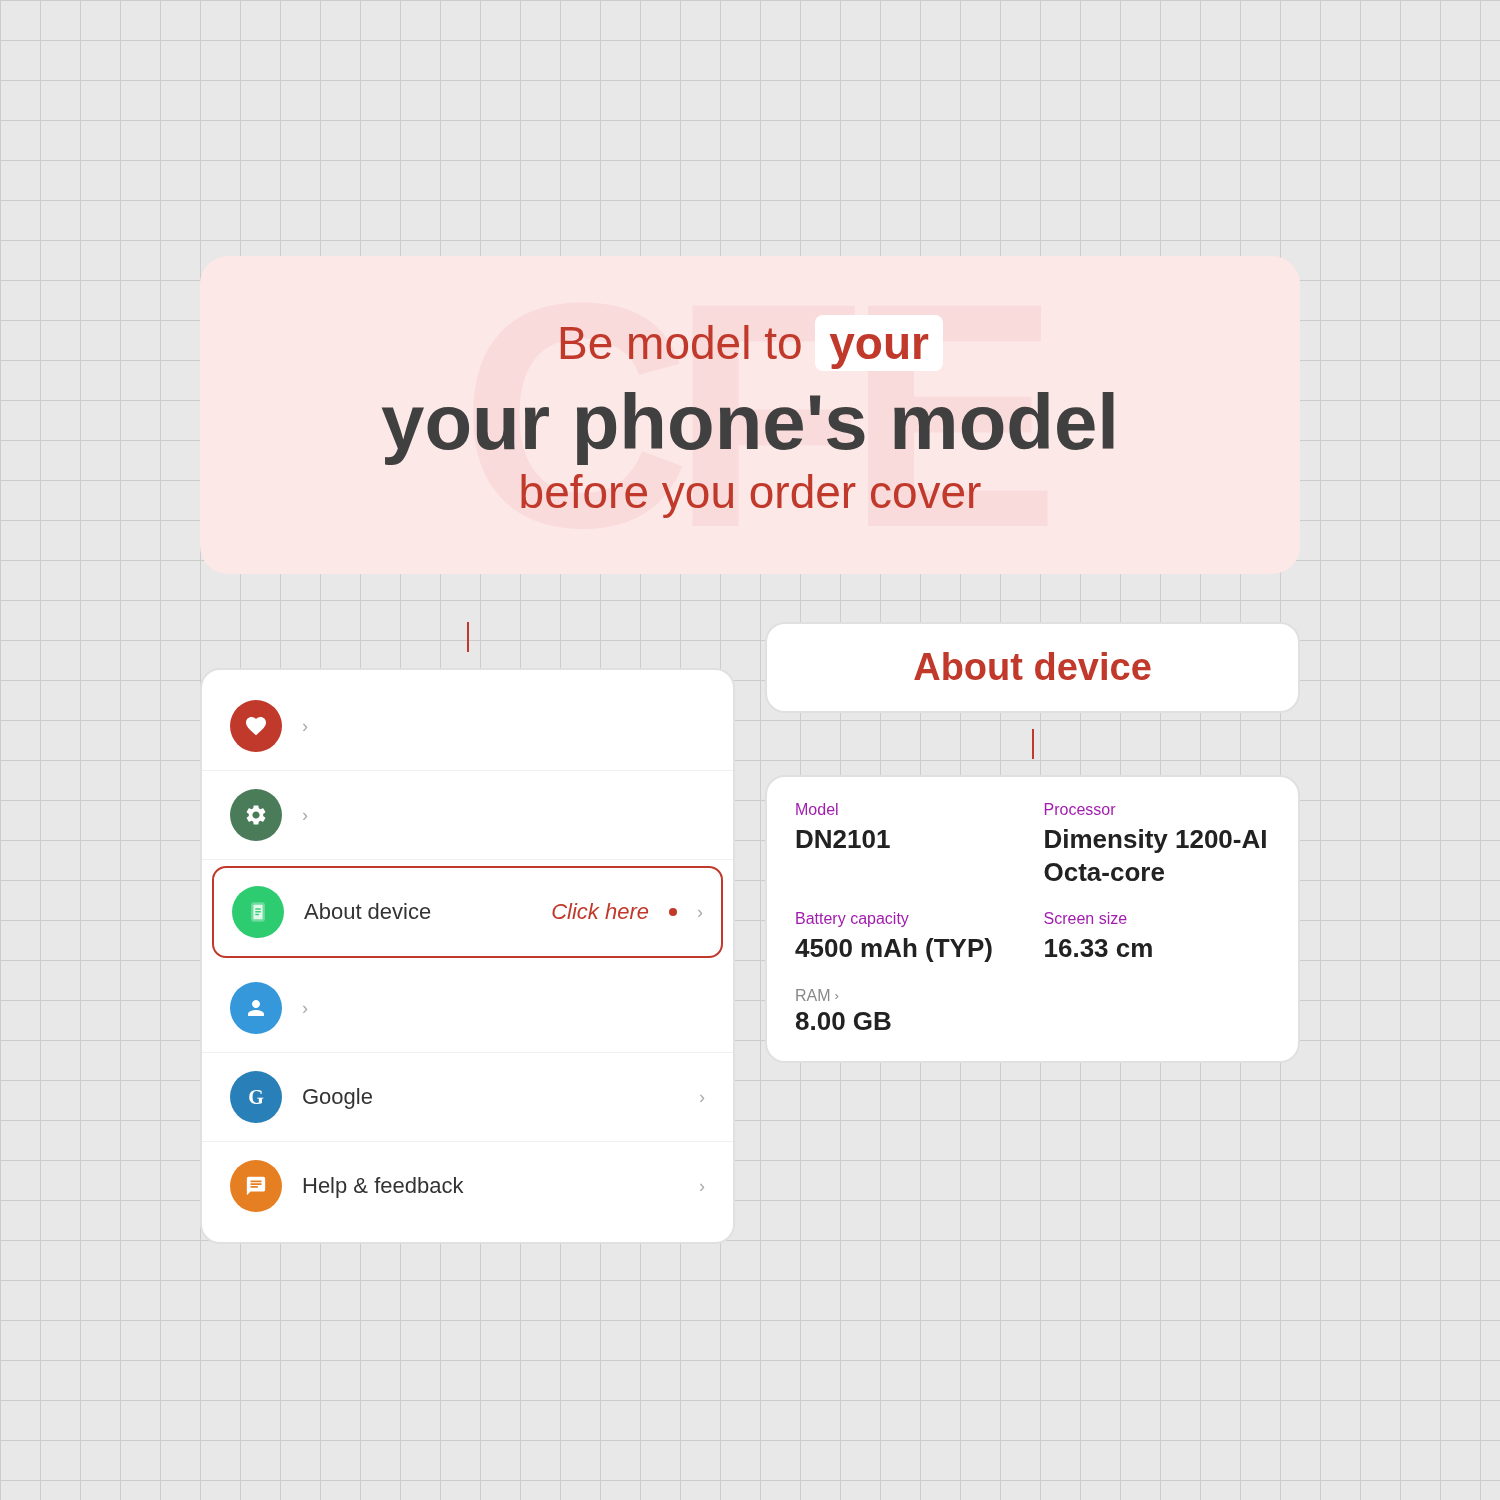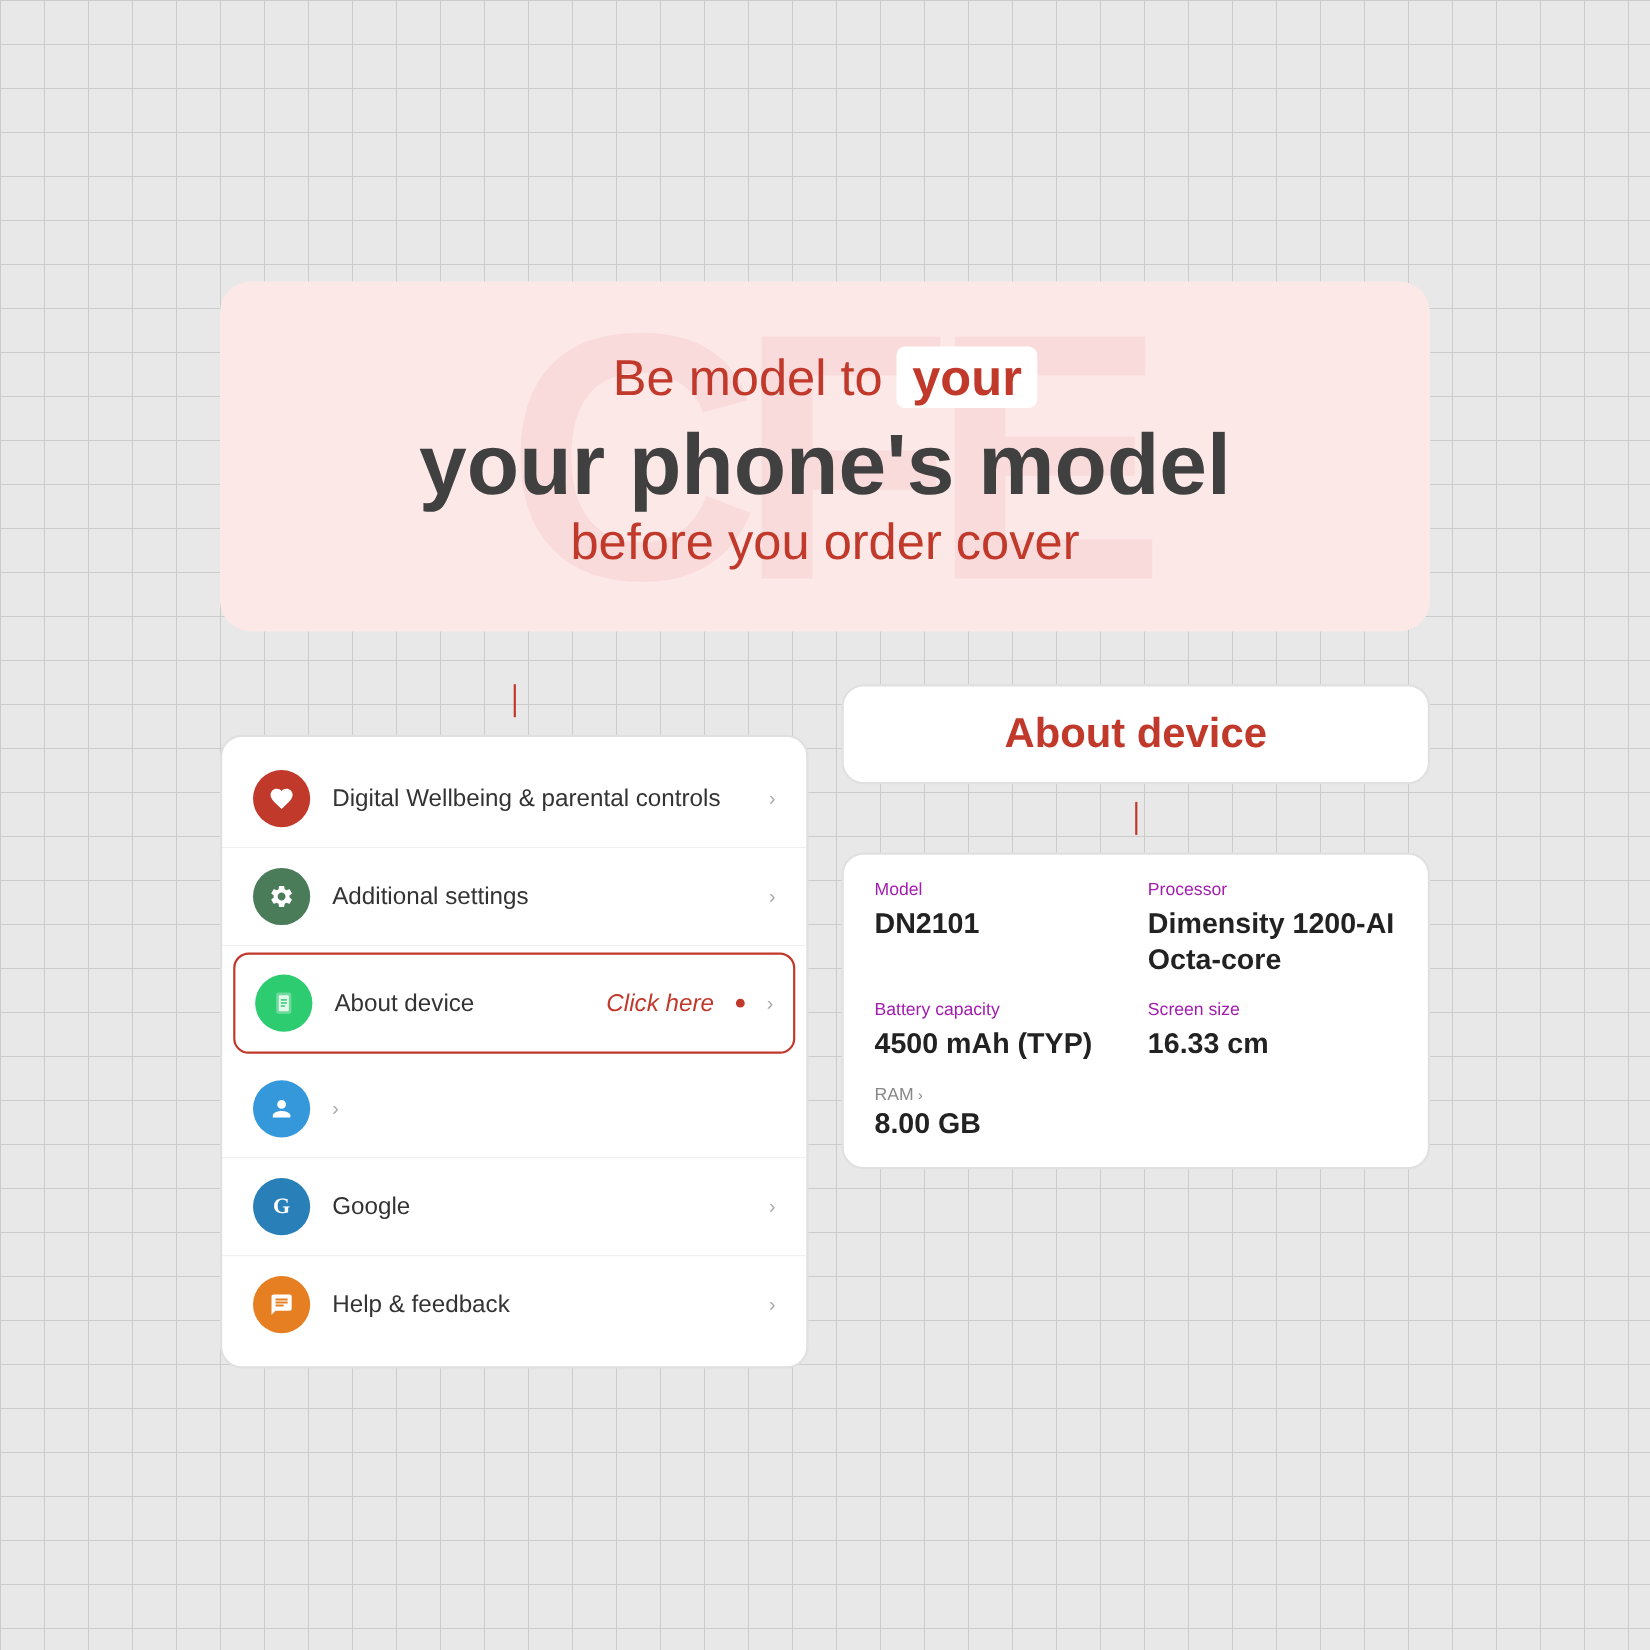--- a/index.html
+++ b/index.html
@@ -341,31 +341,29 @@
     <div class="col">
       <div class="connector"></div>
       <div class="settings-card">
 
         <div class="settings-item">
           <div class="icon-circle icon-red">
             <svg width="24" height="24" viewBox="0 0 24 24" fill="white">
               <path d="M12 21.35l-1.45-1.32C5.4 15.36 2 12.28 2 8.5 2 5.42 4.42 3 7.5 3c1.74 0 3.41.81 4.5 2.09C13.09 3.81 14.76 3 16.5 3 19.58 3 22 5.42 22 8.5c0 3.78-3.4 6.86-8.55 11.54L12 21.35z"></path>
             </svg>
           </div>
-          <span class="item-label">Digital Wellbeing &amp; parental controls</span>
           <span class="chevron">›</span>
         </div>
 
         <div class="settings-item">
           <div class="icon-circle icon-green-dark">
             <svg width="24" height="24" viewBox="0 0 24 24" fill="white">
               <path d="M19.14,12.94c0.04-0.3,0.06-0.61,0.06-0.94c0-0.32-0.02-0.64-0.07-0.94l2.03-1.58c0.18-0.14,0.23-0.41,0.12-0.61 l-1.92-3.32c-0.12-0.22-0.37-0.29-0.59-0.22l-2.39,0.96c-0.5-0.38-1.03-0.7-1.62-0.94L14.4,2.81c-0.04-0.24-0.24-0.41-0.48-0.41 h-3.84c-0.24,0-0.43,0.17-0.47,0.41L9.25,5.35C8.66,5.59,8.12,5.92,7.63,6.29L5.24,5.33c-0.22-0.08-0.47,0-0.59,0.22L2.74,8.87 C2.62,9.08,2.66,9.34,2.86,9.48l2.03,1.58C4.84,11.36,4.8,11.69,4.8,12s0.02,0.64,0.07,0.94l-2.03,1.58 c-0.18,0.14-0.23,0.41-0.12,0.61l1.92,3.32c0.12,0.22,0.37,0.29,0.59,0.22l2.39-0.96c0.5,0.38,1.03,0.7,1.62,0.94l0.36,2.54 c0.05,0.24,0.24,0.41,0.48,0.41h3.84c0.24,0,0.44-0.17,0.47-0.41l0.36-2.54c0.59-0.24,1.13-0.56,1.62-0.94l2.39,0.96 c0.22,0.08,0.47,0,0.59-0.22l1.92-3.32c0.12-0.22,0.07-0.47-0.12-0.61L19.14,12.94z M12,15.6c-1.98,0-3.6-1.62-3.6-3.6 s1.62-3.6,3.6-3.6s3.6,1.62,3.6,3.6S13.98,15.6,12,15.6z"></path>
             </svg>
           </div>
-          <span class="item-label">Additional settings</span>
           <span class="chevron">›</span>
         </div>
 
         <div class="settings-item highlighted">
           <div class="icon-circle icon-green">
             <svg width="22" height="22" viewBox="0 0 24 24" fill="white">
               <rect x="5" y="2" width="14" height="20" rx="2" ry="2" stroke="white" stroke-width="1" fill="white" opacity="0.3"></rect>
               <rect x="7" y="4" width="10" height="16" rx="1" fill="white" opacity="0.8"></rect>
               <rect x="9" y="8" width="6" height="1.5" fill="#2ecc71"></rect>
               <rect x="9" y="11" width="6" height="1.5" fill="#2ecc71"></rect>

